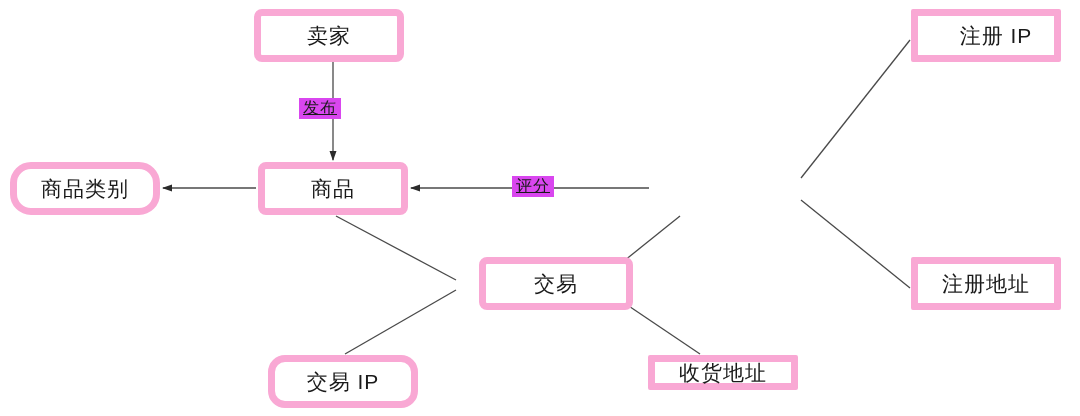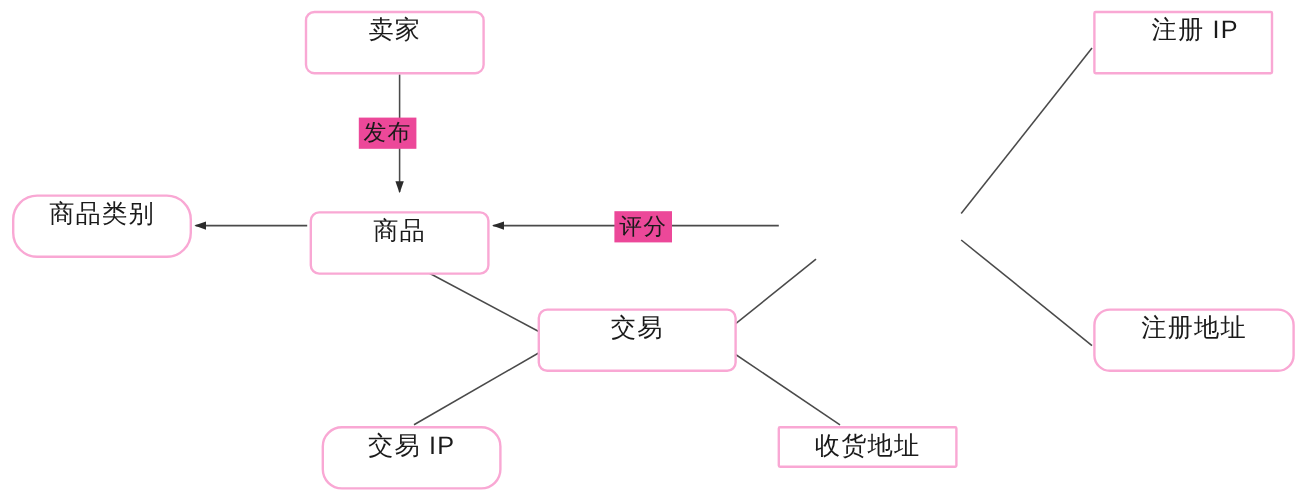--- a/index.html
+++ b/index.html
@@ -18,44 +18,45 @@
   svg.edges {
     position: absolute;
     left: 0;
     top: 0;
     width: 1080px;
     height: 416px;
   }
   .node {
     position: absolute;
     box-sizing: border-box;
-    border: 2px solid #f9a8d4;
+    border: 7px solid #f9a8d4;
     background: #ffffff;
     display: flex;
-    align-items: flex-start;
+    align-items: center;
     justify-content: center;
     font-size: 21px;
     color: #1a1a1a;
     letter-spacing: 1px;
     white-space: nowrap;
   }
   .node.rounded {
     border-radius: 8px;
   }
   .node.sharp {
     border-radius: 2px;
   }
   .edge-label {
     position: absolute;
-    font-size: 19px;
+    font-size: 16px;
     color: #1a1a1a;
-    background: #ec4899;
+    background: #d946ef;
     padding: 0 4px;
     white-space: nowrap;
     letter-spacing: 1px;
+    text-decoration: underline;
   }
 </style>
 </head>
 <body>
 
 <div id="canvas">
 
   <svg class="edges" viewBox="0 0 1080 416">
     <defs>
       <marker id="arrow" markerWidth="10" markerHeight="10" refX="9" refY="3.5" orient="auto" markerUnits="userSpaceOnUse">
@@ -87,30 +88,30 @@
   </div>
 
   <div class="node sharp" style="left:911px;top:9px;width:150px;height:53px;padding-left:20px;">
     <span>注册 IP</span>
   </div>
 
   <div class="node sharp" style="left:10px;top:162px;width:150px;height:53px;border-radius:21px;">
     <span>商品类别</span>
   </div>
 
-  <div class="node rounded" style="left:258px;top:162px;width:150px;height:53px;margin-top:14px;">
+  <div class="node rounded" style="left:258px;top:162px;width:150px;height:53px;">
     <span>商品</span>
   </div>
 
 
-  <div class="node sharp" style="left:911px;top:257px;width:168px;height:53px;border-radius:14px;">
+  <div class="node sharp" style="left:911px;top:257px;width:150px;height:53px;">
     <span>注册地址</span>
   </div>
 
-  <div class="node rounded" style="left:448px;top:257px;width:166px;height:53px;">
+  <div class="node rounded" style="left:479px;top:257px;width:154px;height:53px;">
     <span>交易</span>
   </div>
 
   <div class="node sharp" style="left:268px;top:355px;width:150px;height:53px;border-radius:17px;">
     <span>交易 IP</span>
   </div>
 
   <div class="node sharp" style="left:648px;top:355px;width:150px;height:35px;">
     <span>收货地址</span>
   </div>

